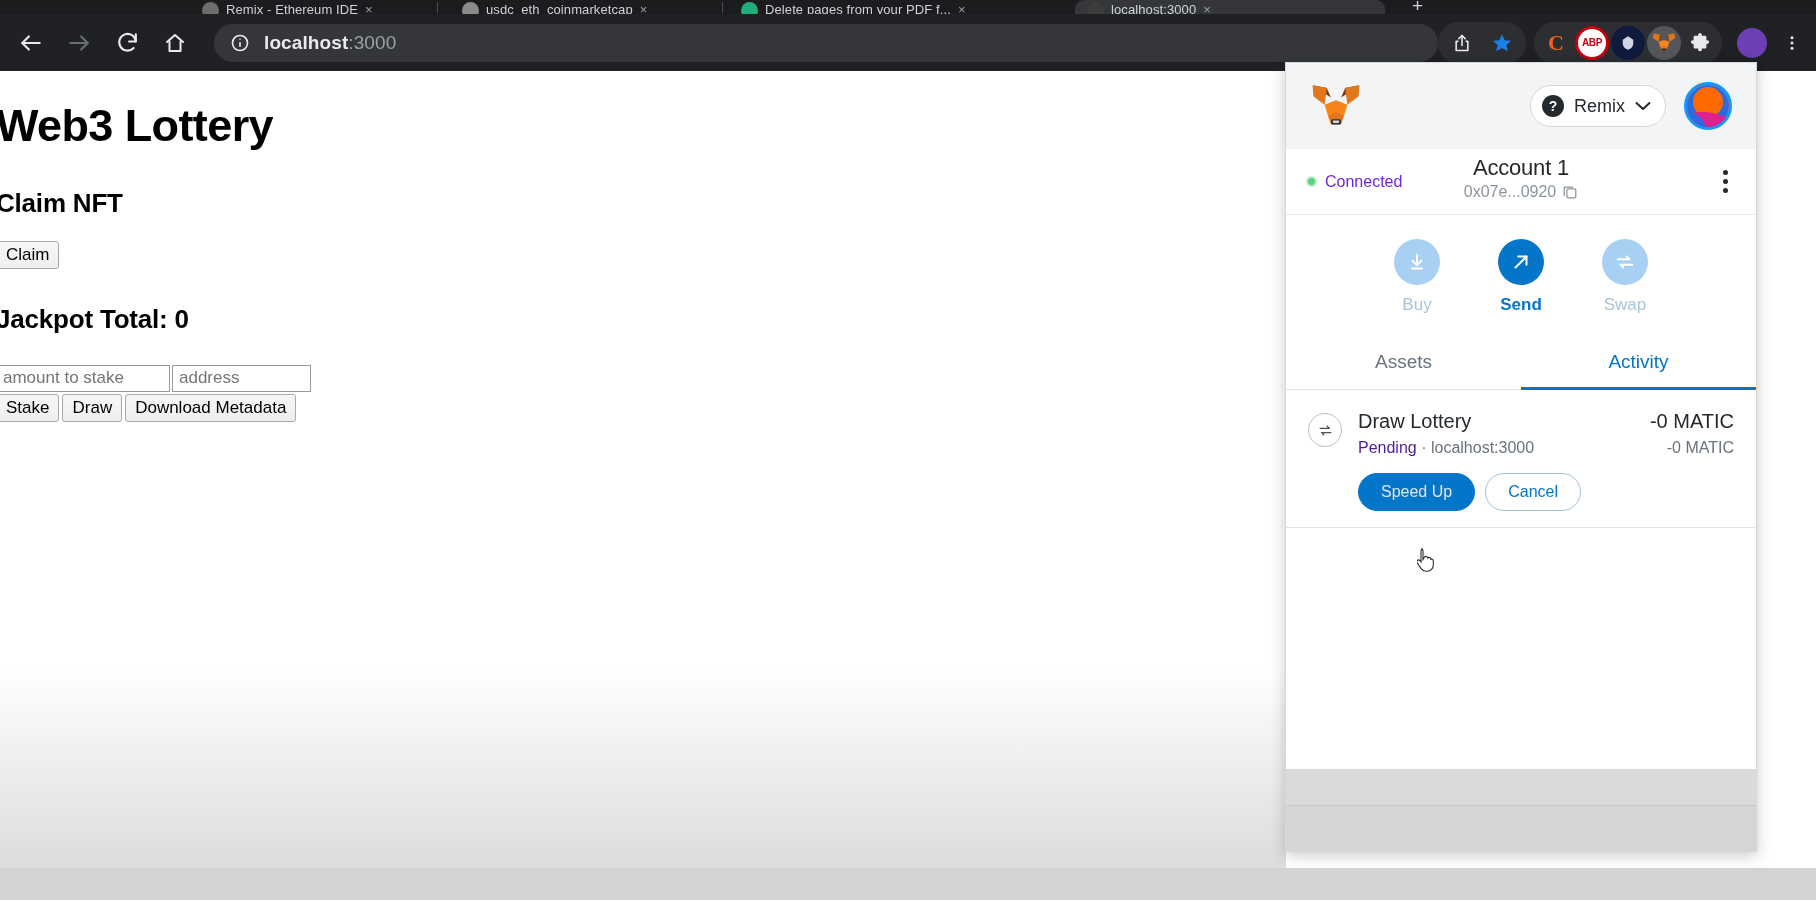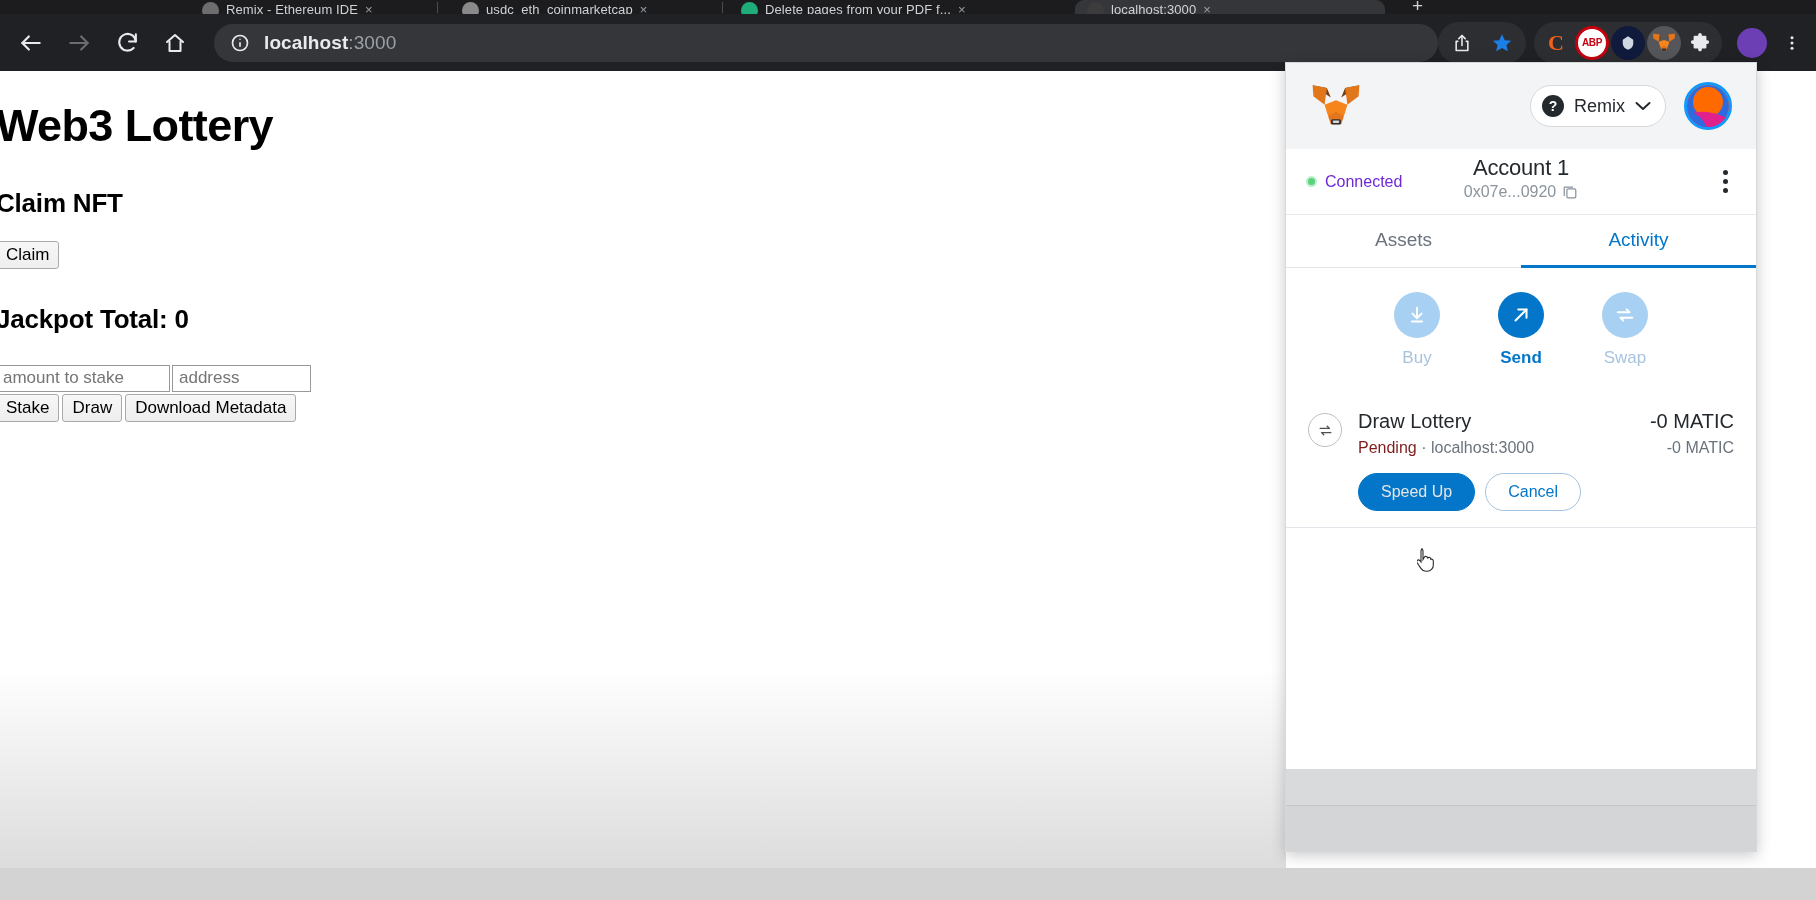--- a/index.html
+++ b/index.html
@@ -263,21 +263,21 @@
     width: 34px; height: 34px; border-radius: 50%;
     border: 1px solid #bbc0c5; flex: 0 0 auto;
     display: flex; align-items: center; justify-content: center;
     margin-top: 3px;
   }
   .tx-body { flex: 1 1 auto; min-width: 0; }
   .tx-top { display: flex; justify-content: space-between; align-items: center; }
   .tx-title { font-size: 20px; color: #24292e; }
   .tx-amount { font-size: 20px; color: #24292e; white-space: nowrap; }
   .tx-sub { display: flex; justify-content: space-between; align-items: baseline; margin-top: 6px; }
-  .tx-status { font-size: 16px; color: #7f1d1d; }
+  .tx-status { font-size: 16px; color: #4c1d95; }
   .tx-origin { font-size: 16px; color: #6a737d; }
   .tx-fiat { font-size: 16px; color: #6a737d; white-space: nowrap; }
   .tx-buttons { display: flex; gap: 10px; margin-top: 16px; }
   .pill-btn {
     font-family: "Liberation Sans", sans-serif;
     border-radius: 22px; font-size: 16px; padding: 9px 22px;
     white-space: nowrap;
   }
   .pill-btn.filled { background: #0376c9; color: #e5e5e5; border: 1px solid #0376c9; }
   .pill-btn.outlined { background: #fff; color: #0376c9; border: 1px solid #a3c4e0; }
@@ -494,25 +494,20 @@
       </div>
     </div>
     <div id="kebab-menu">
       <span></span>
         <span></span>
         <span></span>
     </div>
   </div>
 
 
-  <div id="mm-tabs">
-    <div class="mm-tab">Assets</div>
-    <div class="mm-tab active">Activity</div>
-  </div>
-
   <div id="mm-actions">
     <div class="mm-action muted">
       <span class="circle">
         <svg width="22" height="22" viewBox="0 0 24 24" fill="none" stroke="#fff" stroke-width="2.1" stroke-linecap="round" stroke-linejoin="round">
             <line x1="12" y1="4" x2="12" y2="15"></line>
             <polyline points="7 10.5 12 15.5 17 10.5"></polyline>
             <line x1="6.5" y1="19" x2="17.5" y2="19"></line>
           </svg>
       </span>
       <span class="lbl">Buy</span>
@@ -530,20 +525,25 @@
       <span class="circle">
         <svg width="22" height="22" viewBox="0 0 24 24" fill="none" stroke="#fff" stroke-width="2.1" stroke-linecap="round" stroke-linejoin="round">
             <path d="M4 9h13l-3.2-3.2"></path>
             <path d="M20 15H7l3.2 3.2"></path>
           </svg>
       </span>
       <span class="lbl">Swap</span>
     </div>
   </div>
 
+  <div id="mm-tabs">
+    <div class="mm-tab">Assets</div>
+    <div class="mm-tab active">Activity</div>
+  </div>
+
 
   <div id="tx-list">
     <div class="tx-item">
       <div class="tx-icon">
         <svg width="17" height="17" viewBox="0 0 24 24" fill="none" stroke="#4b5055" stroke-width="1.9" stroke-linecap="round" stroke-linejoin="round">
             <path d="M4.5 9h13l-3-3"></path>
             <path d="M19.5 15h-13l3 3"></path>
           </svg>
       </div>
       <div class="tx-body">

